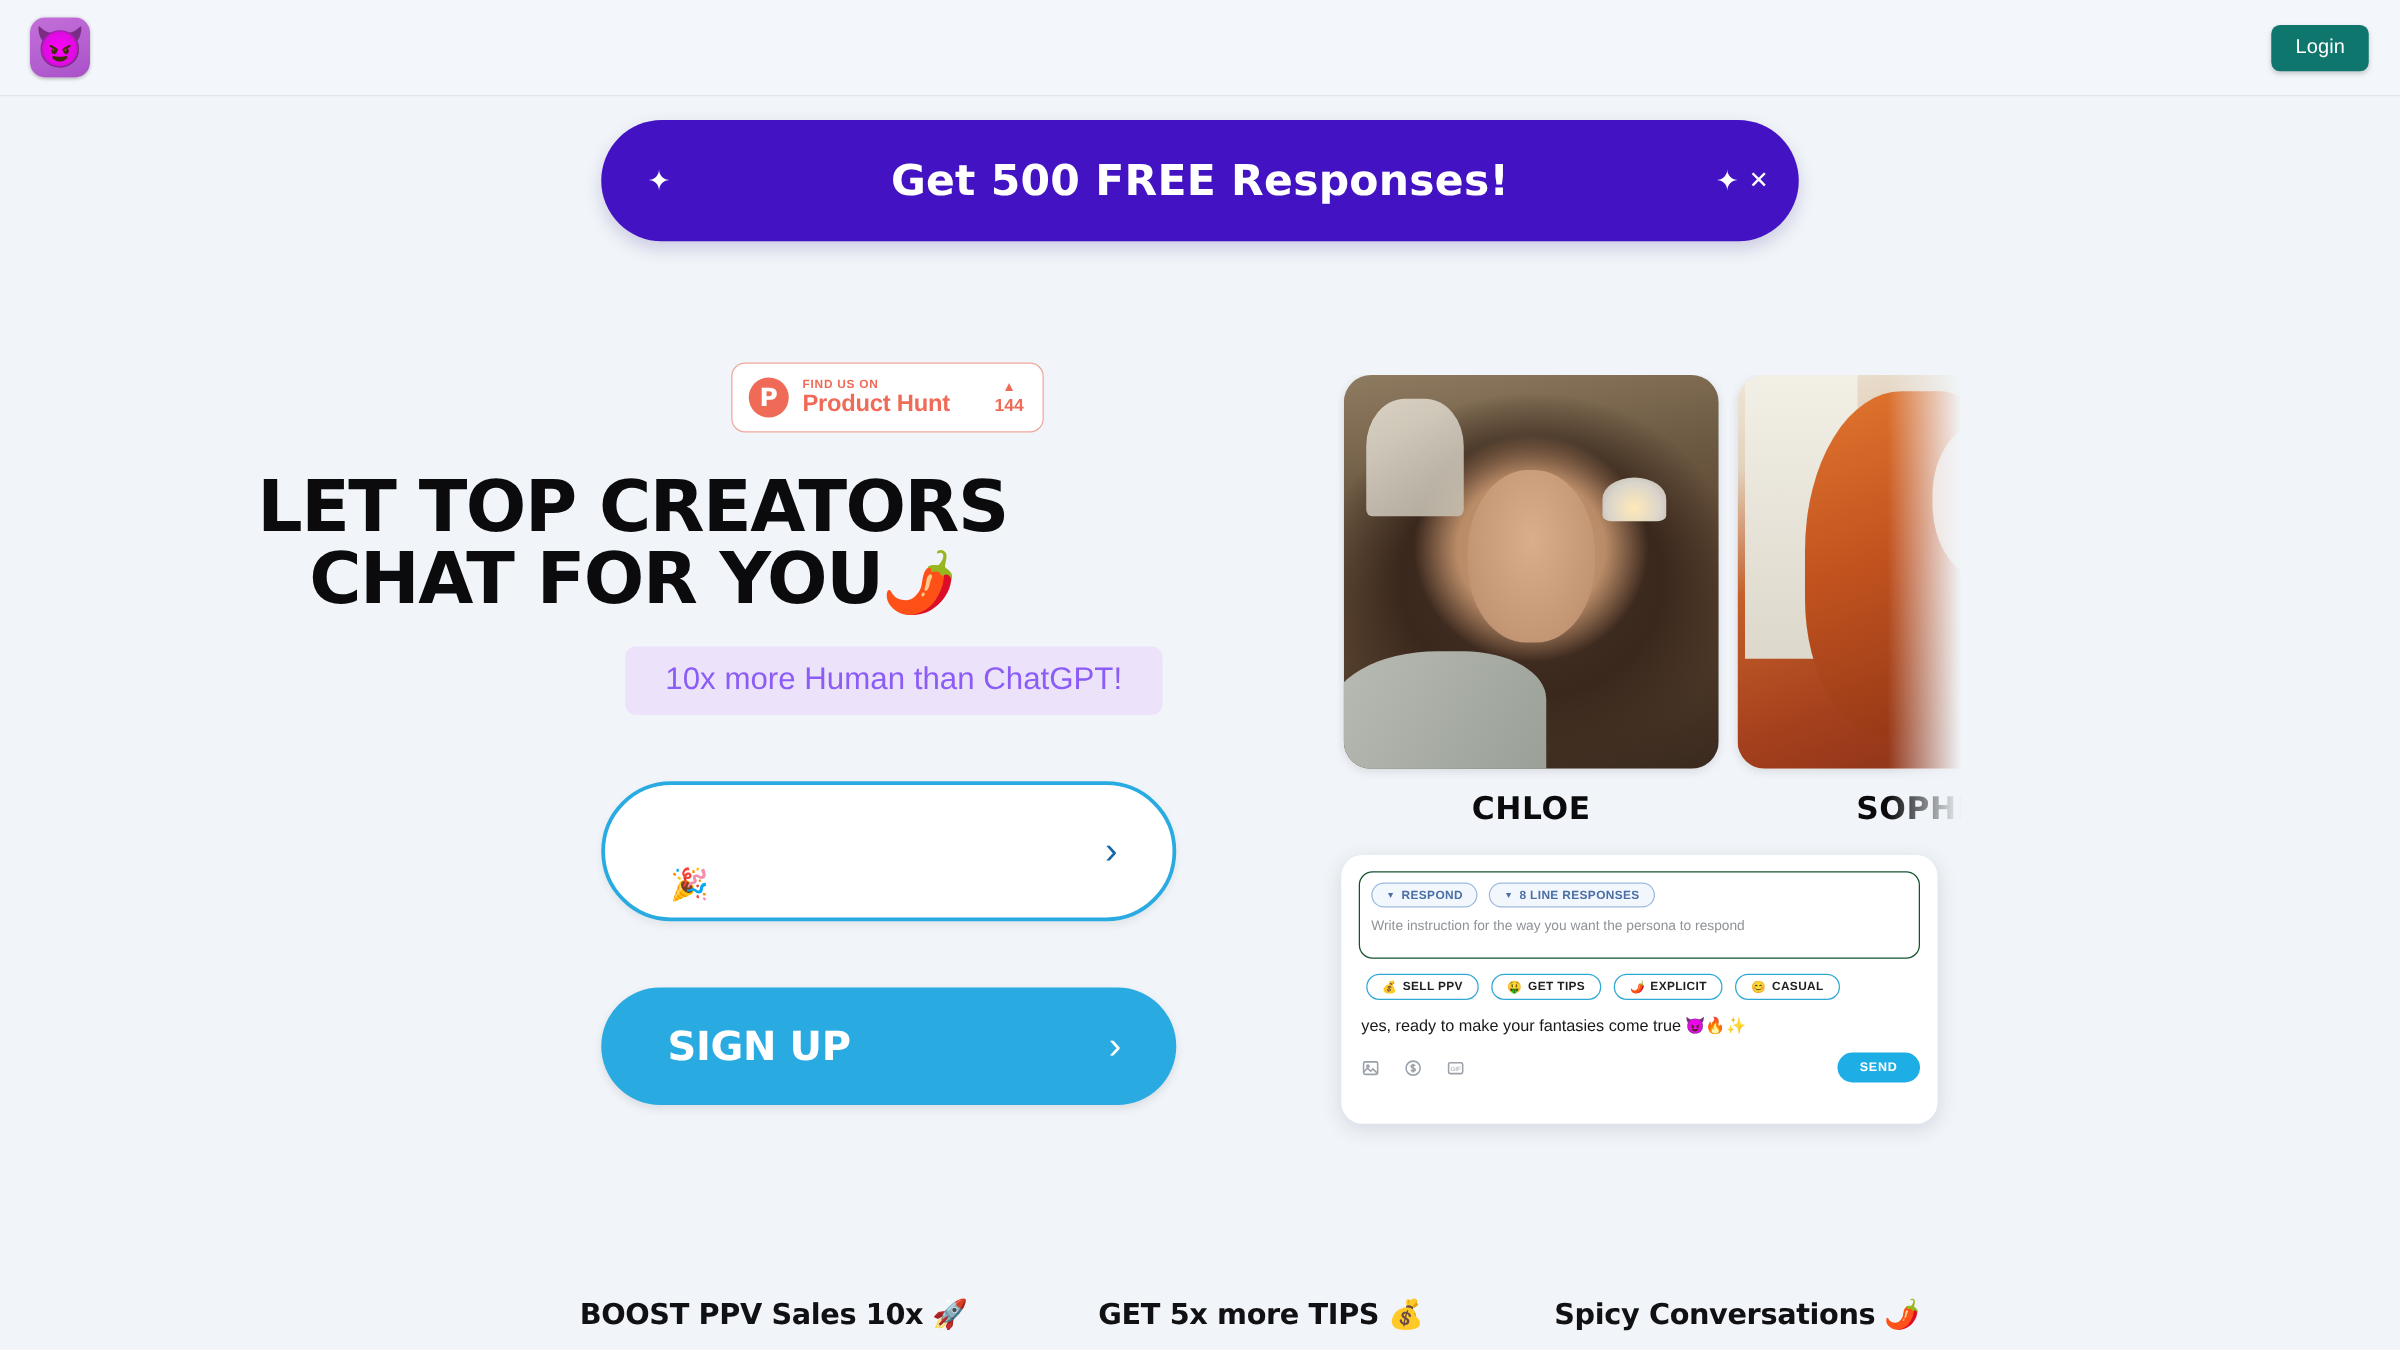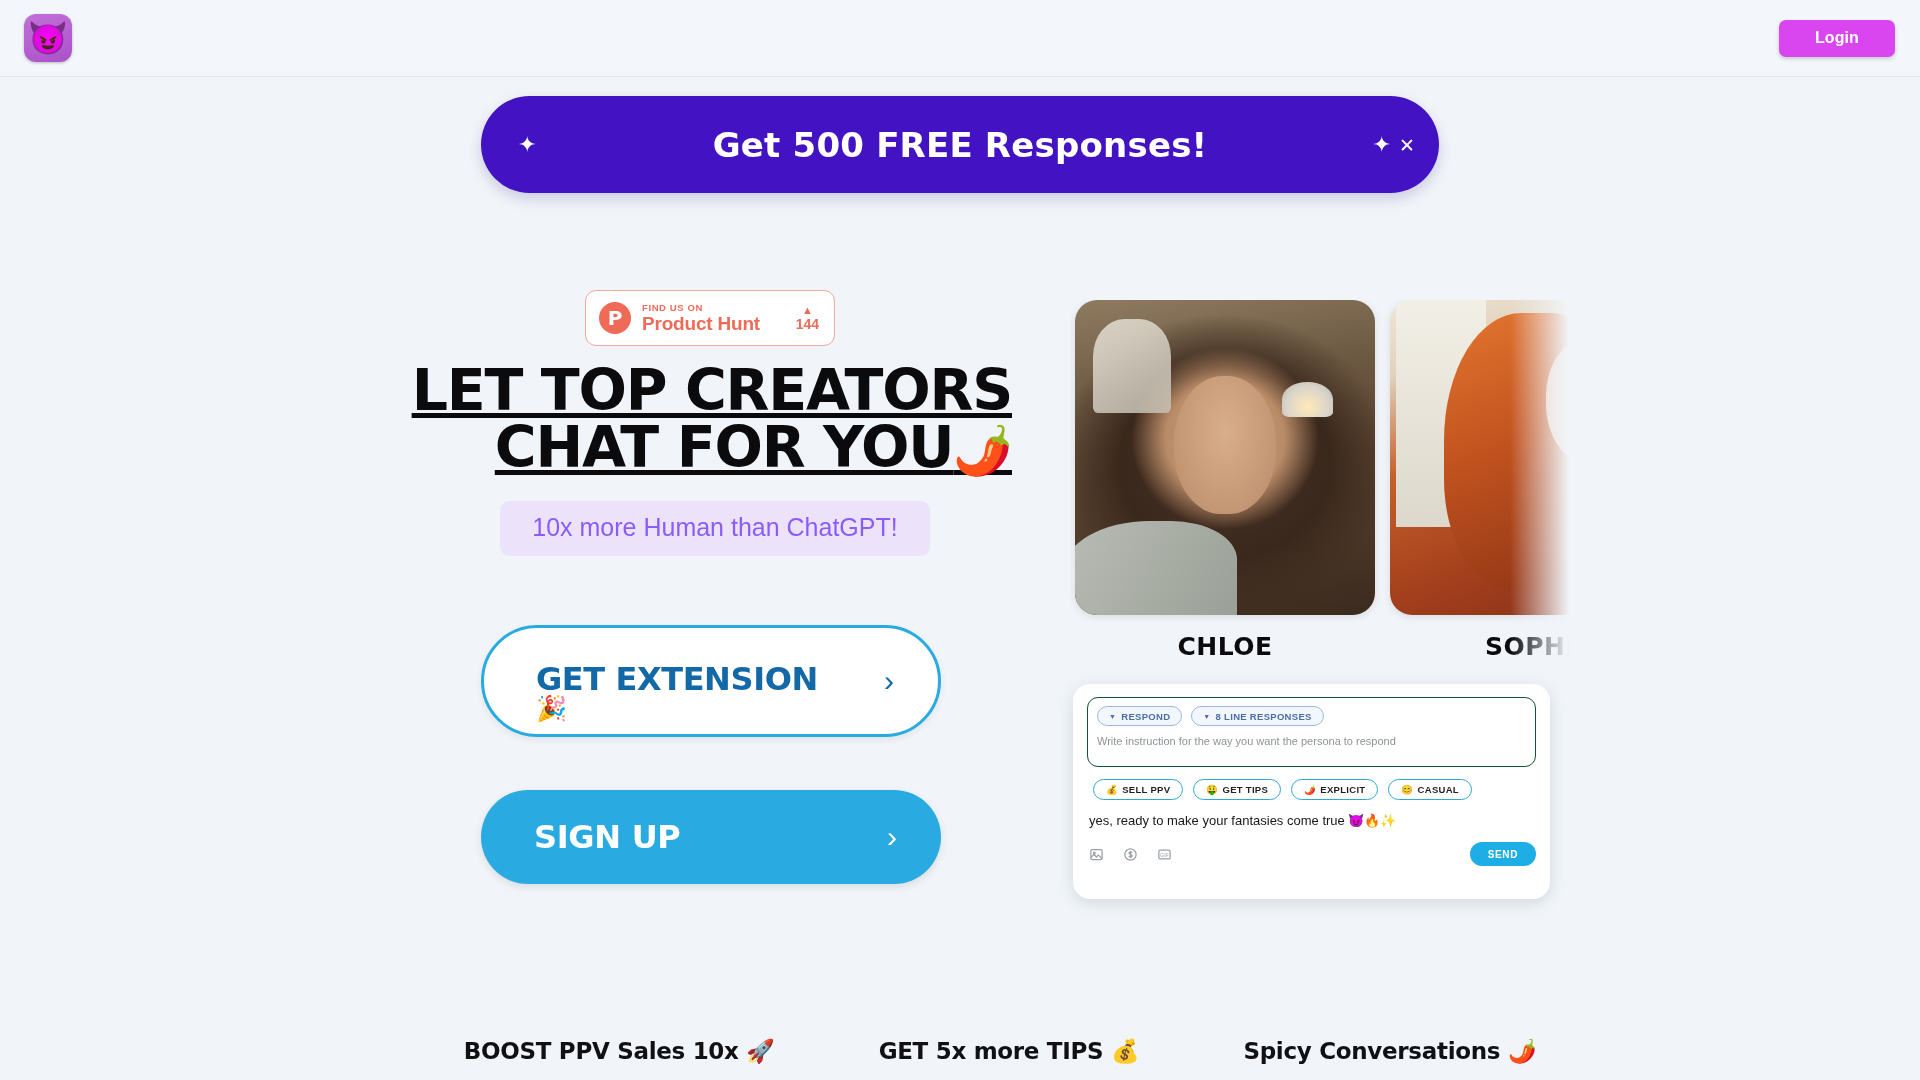--- a/index.html
+++ b/index.html
@@ -22,27 +22,27 @@
     width: 48px; height: 48px;
     border-radius: 12px;
     background: linear-gradient(160deg,#c36fd8 0%,#b45fd0 60%,#a94fc7 100%);
     box-shadow: 0 1px 3px rgba(0,0,0,.25);
     display: flex; align-items: center; justify-content: center;
     font-size: 32px; line-height: 1;
     user-select: none;
   }
   .login-btn {
     position: absolute; right: 25px; top: 20px;
-    background: #d946ef;
+    background: #0f766e;
     color: #ffffff;
     border: none;
     border-radius: 7px;
-    padding: 9px 36px 10px;
+    padding: 9px 19px 10px;
     font-size: 16px;
-    font-weight: 700;
+    font-weight: 400;
     letter-spacing: .1px;
     cursor: pointer;
     box-shadow: 0 2px 4px rgba(0,0,0,.18);
     font-family: "Liberation Sans", sans-serif;
   }
 
   
   .banner {
     position: absolute; left: 481px; top: 96px;
     width: 958px; height: 97px;
@@ -107,30 +107,29 @@
   }
   .ph-name {
     color: #ef6b57; font-size: 19px; font-weight: 700;
     line-height: 21px; letter-spacing: -.2px;
   }
   .ph-votes { text-align: center; flex: 0 0 auto; padding-right: 2px; }
   .ph-arrow { color: #ef6b57; font-size: 11px; line-height: 11px; }
   .ph-count { color: #ef6b57; font-size: 14px; font-weight: 700; line-height: 16px; }
 
   .headline {
-    margin-top: 16px;
-    text-align: right;
+    margin-top: 32px;
+    text-align: center;
     padding-right: 48px;
     color: #0b0b0d;
     font-family: "DejaVu Sans", sans-serif;
     font-size: 57px;
     font-weight: 700;
     line-height: 57px;
     letter-spacing: -1.2px;
-    text-decoration: underline;
   }
   .headline .l2 { display: block; }
   .chili { font-size: 48px; }
 
   .subtitle-pill {
     margin: 22px auto 0;
     margin-left: 500px;
     width: 430px;
     background: #ece3fb;
     border-radius: 9px;
@@ -413,21 +412,20 @@
     <span>LET TOP CREATORS</span>
     <span class="l2">
       <span>CHAT FOR YOU</span><span class="chili">🌶️</span>
     </span>
   </h1>
 
   <div class="subtitle-pill">10x more Human than ChatGPT!</div>
 </div>
 
 <div class="btn-ext">
-  <span class="btn-ext-label">GET EXTENSION</span>
   <span class="btn-ext-emoji">🎉</span>
   <span class="btn-chev-dark">›</span>
 </div>
 
 <div class="btn-signup">
   <span class="btn-signup-label">SIGN UP</span>
   <span class="btn-chev-white">›</span>
 </div>
 
 <div class="persona-strip">

